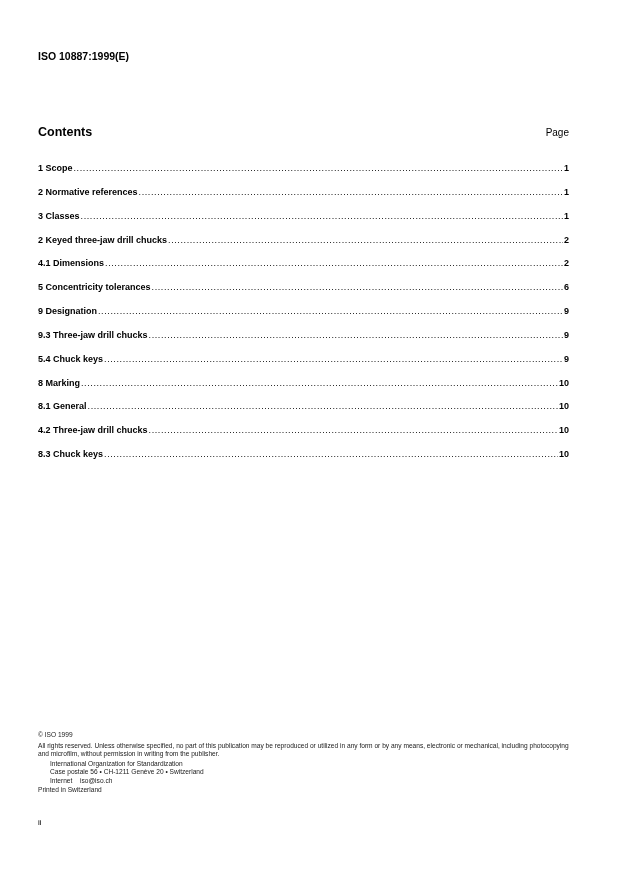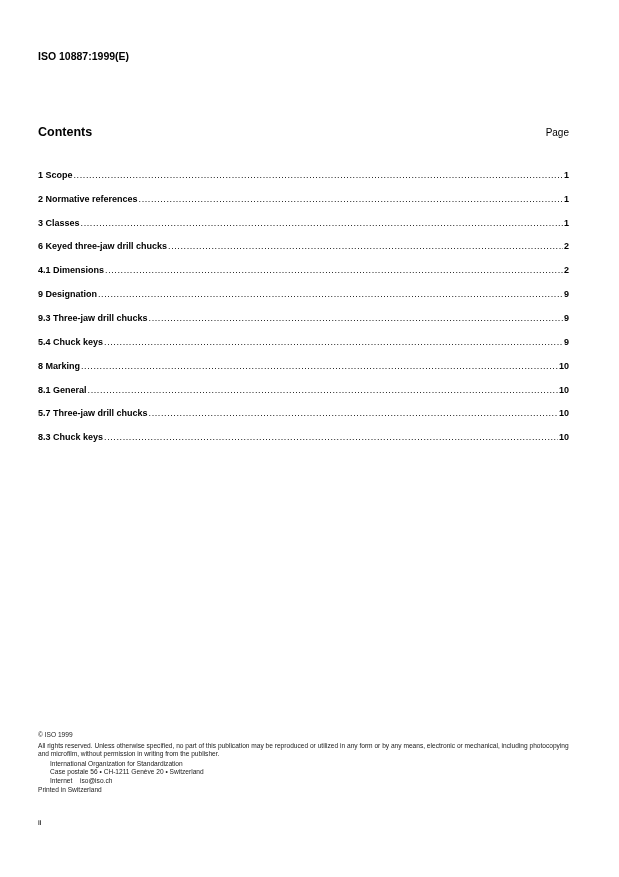--- a/index.html
+++ b/index.html
@@ -15,21 +15,21 @@
       position: absolute; left: 38px; top: 125px; width: 531px;
       display: flex; justify-content: space-between; align-items: baseline;
     }
     .contents-title { font-size: 12.5px; font-weight: bold; }
     .page-label { font-size: 10px; }
     .toc {
       position: absolute; left: 38px; top: 163px; width: 531px;
       margin: 0; padding: 0; list-style: none;
     }
     .toc-row {
-      display: flex; align-items: center; height: 23.85px;
+      display: flex; align-items: flex-start; height: 23.85px;
       font-size: 9px; font-weight: bold;
     }
     .toc-title { white-space: nowrap; }
     .toc-dots {
       flex: 1; overflow: hidden; white-space: nowrap; margin: 0 1px;
       letter-spacing: 0.6px; font-weight: normal;
     }
     .toc-dots::before {
       content: "................................................................................................................................................................................................................................................................";
     }
@@ -68,28 +68,33 @@
       <span class="toc-title">2 Normative references</span>
       <span class="toc-dots"></span>
       <span class="toc-page">1</span>
     </li>
   <li class="toc-row">
       <span class="toc-title">3 Classes</span>
       <span class="toc-dots"></span>
       <span class="toc-page">1</span>
     </li>
   <li class="toc-row">
-      <span class="toc-title">6 Keyed three-jaw drill chucks</span>
+      <span class="toc-title">2 Keyed three-jaw drill chucks</span>
       <span class="toc-dots"></span>
       <span class="toc-page">2</span>
     </li>
   <li class="toc-row">
       <span class="toc-title">4.1 Dimensions</span>
       <span class="toc-dots"></span>
       <span class="toc-page">2</span>
+    </li>
+  <li class="toc-row">
+      <span class="toc-title">5 Concentricity tolerances</span>
+      <span class="toc-dots"></span>
+      <span class="toc-page">6</span>
     </li>
   <li class="toc-row">
       <span class="toc-title">9 Designation</span>
       <span class="toc-dots"></span>
       <span class="toc-page">9</span>
     </li>
   <li class="toc-row">
       <span class="toc-title">9.3 Three-jaw drill chucks</span>
       <span class="toc-dots"></span>
       <span class="toc-page">9</span>
@@ -103,21 +108,21 @@
       <span class="toc-title">8 Marking</span>
       <span class="toc-dots"></span>
       <span class="toc-page">10</span>
     </li>
   <li class="toc-row">
       <span class="toc-title">8.1 General</span>
       <span class="toc-dots"></span>
       <span class="toc-page">10</span>
     </li>
   <li class="toc-row">
-      <span class="toc-title">5.7 Three-jaw drill chucks</span>
+      <span class="toc-title">4.2 Three-jaw drill chucks</span>
       <span class="toc-dots"></span>
       <span class="toc-page">10</span>
     </li>
   <li class="toc-row">
       <span class="toc-title">8.3 Chuck keys</span>
       <span class="toc-dots"></span>
       <span class="toc-page">10</span>
     </li>
 </ul>
 

